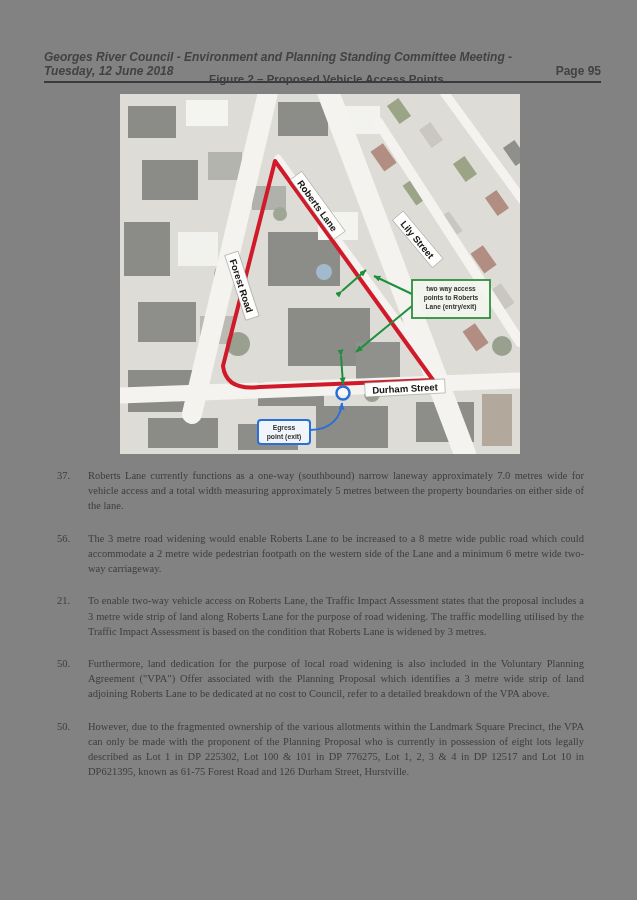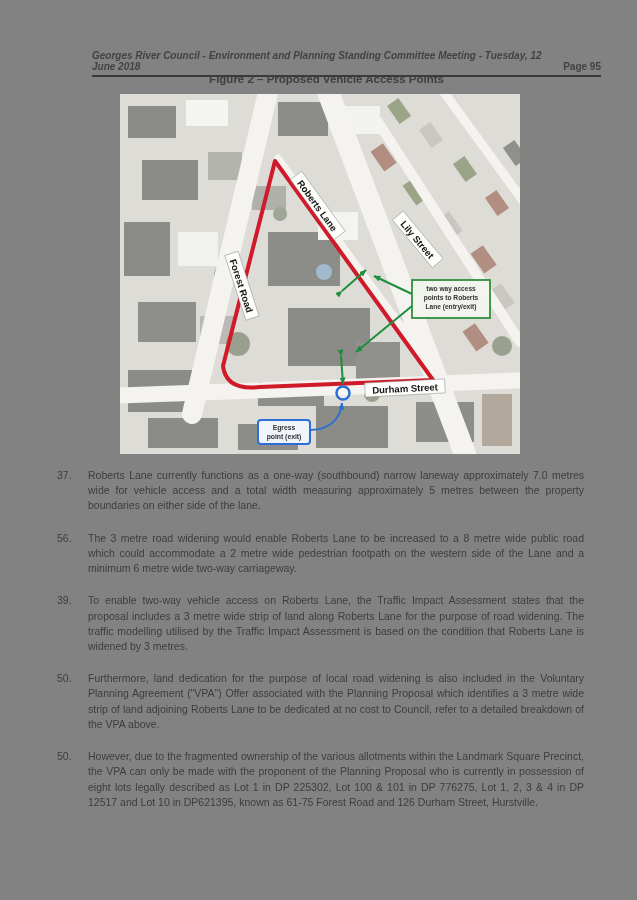--- a/index.html
+++ b/index.html
@@ -6,38 +6,38 @@
   .page{
     position:relative;width:637px;height:900px;margin:0 auto;
     background:#828282;overflow:hidden;
     font-family:"Liberation Sans","DejaVu Sans",sans-serif;
     color:#3d3d3d;
   }
   
   .header{
     position:absolute;top:50px;left:44px;right:36px;
     display:flex;justify-content:space-between;align-items:flex-end;
-    font-size:10px;font-weight:bold;font-style:italic;color:#424242;
-    border-bottom:2px solid #3a3a3a;padding-bottom:3px;margin-left:48px;
+    font-size:12px;font-weight:bold;font-style:italic;color:#424242;
+    border-bottom:2px solid #3a3a3a;padding-bottom:3px;
   }
   .header .right{white-space:nowrap;margin-left:14px;font-style:normal;}
   
   .figure-title{
     position:absolute;top:73px;left:8px;width:100%;
     text-align:center;font-size:11.5px;font-weight:bold;color:#3f3f3f;
   }
   
   .map-wrap{position:absolute;left:120px;top:94px;width:400px;height:360px;}
   svg text{font-family:"Liberation Sans","DejaVu Sans",sans-serif;}
   .street{font-size:9.5px;font-weight:bold;fill:#151515;}
   .ann-g{font-size:6.6px;font-weight:bold;fill:#333;}
   .ann-b{font-size:6.8px;font-weight:bold;fill:#333;}
   
   .paras{position:absolute;left:57px;top:468px;width:527px;}
-  .para{display:flex;margin-bottom:17px;font-size:10.5px;line-height:1.45;color:#3d3d3d;}
+  .para{display:flex;margin-bottom:17px;font-size:10.5px;line-height:1.45;color:#3d3d3d;font-family:Liberation Serif, serif;}
   .pnum{flex:0 0 31px;}
   .ptext{flex:1;text-align:justify;}
 </style>
 </head>
 <body>
 
 <div class="page">
 
   <div class="header">
     <span class="left">Georges River Council - Environment and Planning Standing Committee Meeting - Tuesday, 12 June 2018</span>
@@ -162,21 +162,21 @@
   <div class="paras">
     <div class="para">
       <span class="pnum">37.</span>
       <span class="ptext">Roberts Lane currently functions as a one-way (southbound) narrow laneway approximately 7.0 metres wide for vehicle access and a total width measuring approximately 5 metres between the property boundaries on either side of the lane.</span>
     </div>
     <div class="para">
       <span class="pnum">56.</span>
       <span class="ptext">The 3 metre road widening would enable Roberts Lane to be increased to a 8 metre wide public road which could accommodate a 2 metre wide pedestrian footpath on the western side of the Lane and a minimum 6 metre wide two-way carriageway.</span>
     </div>
     <div class="para">
-      <span class="pnum">39.</span>
+      <span class="pnum">21.</span>
       <span class="ptext">To enable two-way vehicle access on Roberts Lane, the Traffic Impact Assessment states that the proposal includes a 3 metre wide strip of land along Roberts Lane for the purpose of road widening. The traffic modelling utilised by the Traffic Impact Assessment is based on the condition that Roberts Lane is widened by 3 metres.</span>
     </div>
     <div class="para">
       <span class="pnum">50.</span>
       <span class="ptext">Furthermore, land dedication for the purpose of local road widening is also included in the Voluntary Planning Agreement ("VPA") Offer associated with the Planning Proposal which identifies a 3 metre wide strip of land adjoining Roberts Lane to be dedicated at no cost to Council, refer to a detailed breakdown of the VPA above.</span>
     </div>
     <div class="para">
       <span class="pnum">50.</span>
       <span class="ptext">However, due to the fragmented ownership of the various allotments within the Landmark Square Precinct, the VPA can only be made with the proponent of the Planning Proposal who is currently in possession of eight lots legally described as Lot 1 in DP 225302, Lot 100 &amp; 101 in DP 776275, Lot 1, 2, 3 &amp; 4 in DP 12517 and Lot 10 in DP621395, known as 61-75 Forest Road and 126 Durham Street, Hurstville.</span>
     </div>

